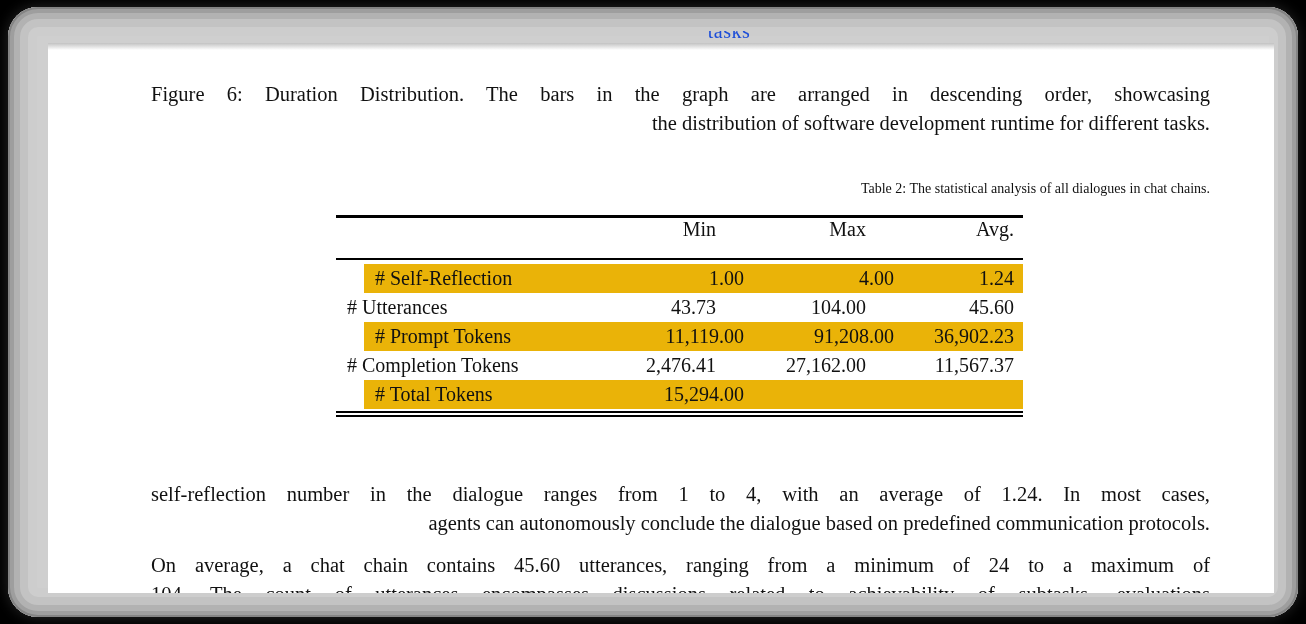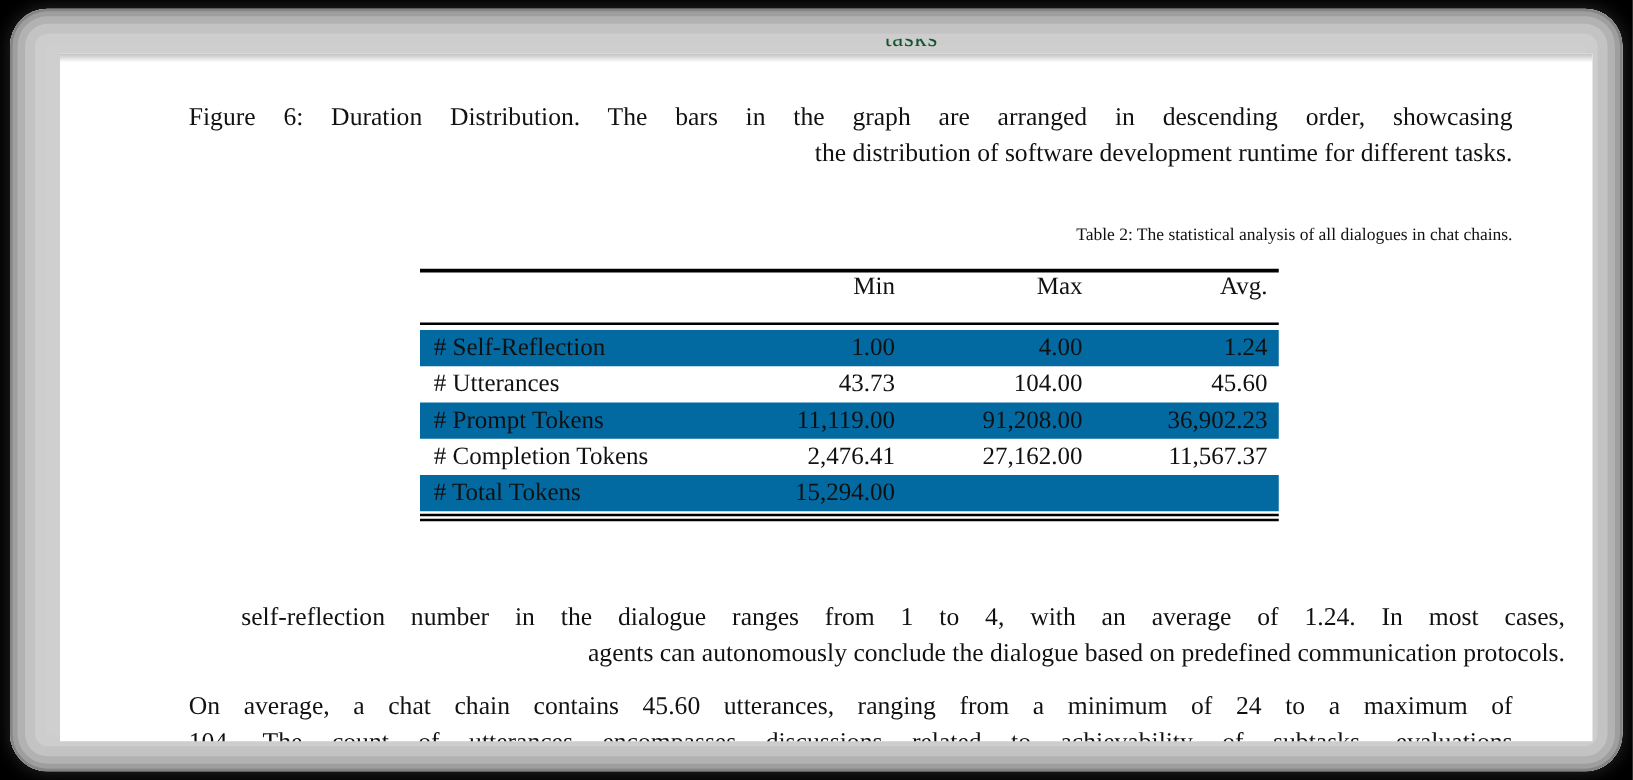--- a/index.html
+++ b/index.html
@@ -14,41 +14,41 @@
             inset 0 0 0 12px #b2b2b2,
             inset 0 0 0 20px #c3c3c3,
             inset 0 0 0 29px #cdcdcd,
             0 0 14px rgba(160,160,160,0.25);}
   
   .page{position:absolute;left:40px;top:36px;width:1226px;height:550px;background:#fff;overflow:hidden;}
   .page-top-fade{position:absolute;left:0;top:0;width:100%;height:7px;
                  background:linear-gradient(#c2c2c2,rgba(255,255,255,0));}
   
   .cut-label{position:absolute;left:666px;top:24px;width:110px;height:16px;overflow:hidden;
-             z-index:5;text-align:center;color:#14532d;}
+             z-index:5;text-align:center;color:#1d4ed8;}
   .cut-label span{display:block;margin-top:-11px;font-size:20px;letter-spacing:0.5px;}
 
   .figure-caption{position:absolute;left:103px;top:37px;width:1059px;font-size:20.5px;line-height:29px;}
   .jline{text-align:justify;text-align-last:justify;}
   .nline{text-align:right;}
 
   .table-caption{position:absolute;left:103px;top:138px;width:1059px;text-align:right;font-size:14px;}
 
   .stat-table{position:absolute;left:288px;top:172px;width:687px;font-size:20px;
               border-top:3px solid #000;border-bottom:6px double #000;}
   .thead{display:flex;height:40px;align-items:flex-start;border-bottom:2px solid #000;}
   .tb{padding:4px 0 2px 0;}
   .trow{display:flex;height:29px;align-items:center;}
-  .trow.shade{background:#0369a1;}
+  .trow.shade{background:#eab308;margin-left:28px;}
   .c-label{flex:0 0 237px;padding-left:11px;box-sizing:border-box;white-space:nowrap;}
   .c-num{flex:0 0 150px;text-align:right;padding-right:7px;box-sizing:border-box;white-space:nowrap;}
   .c-avg{flex:1 1 auto;text-align:right;padding-right:9px;box-sizing:border-box;white-space:nowrap;}
 
   .body-para{position:absolute;left:103px;width:1059px;font-size:20.5px;line-height:29px;}
-  .para-1{top:437px;margin-left:42px;}
+  .para-1{top:437px;}
   .para-2{top:508px;}
 </style>
 </head>
 <body>
 
 <div class="stage">
   <div class="window">
 
     <div class="cut-label">
       <span>tasks</span>

